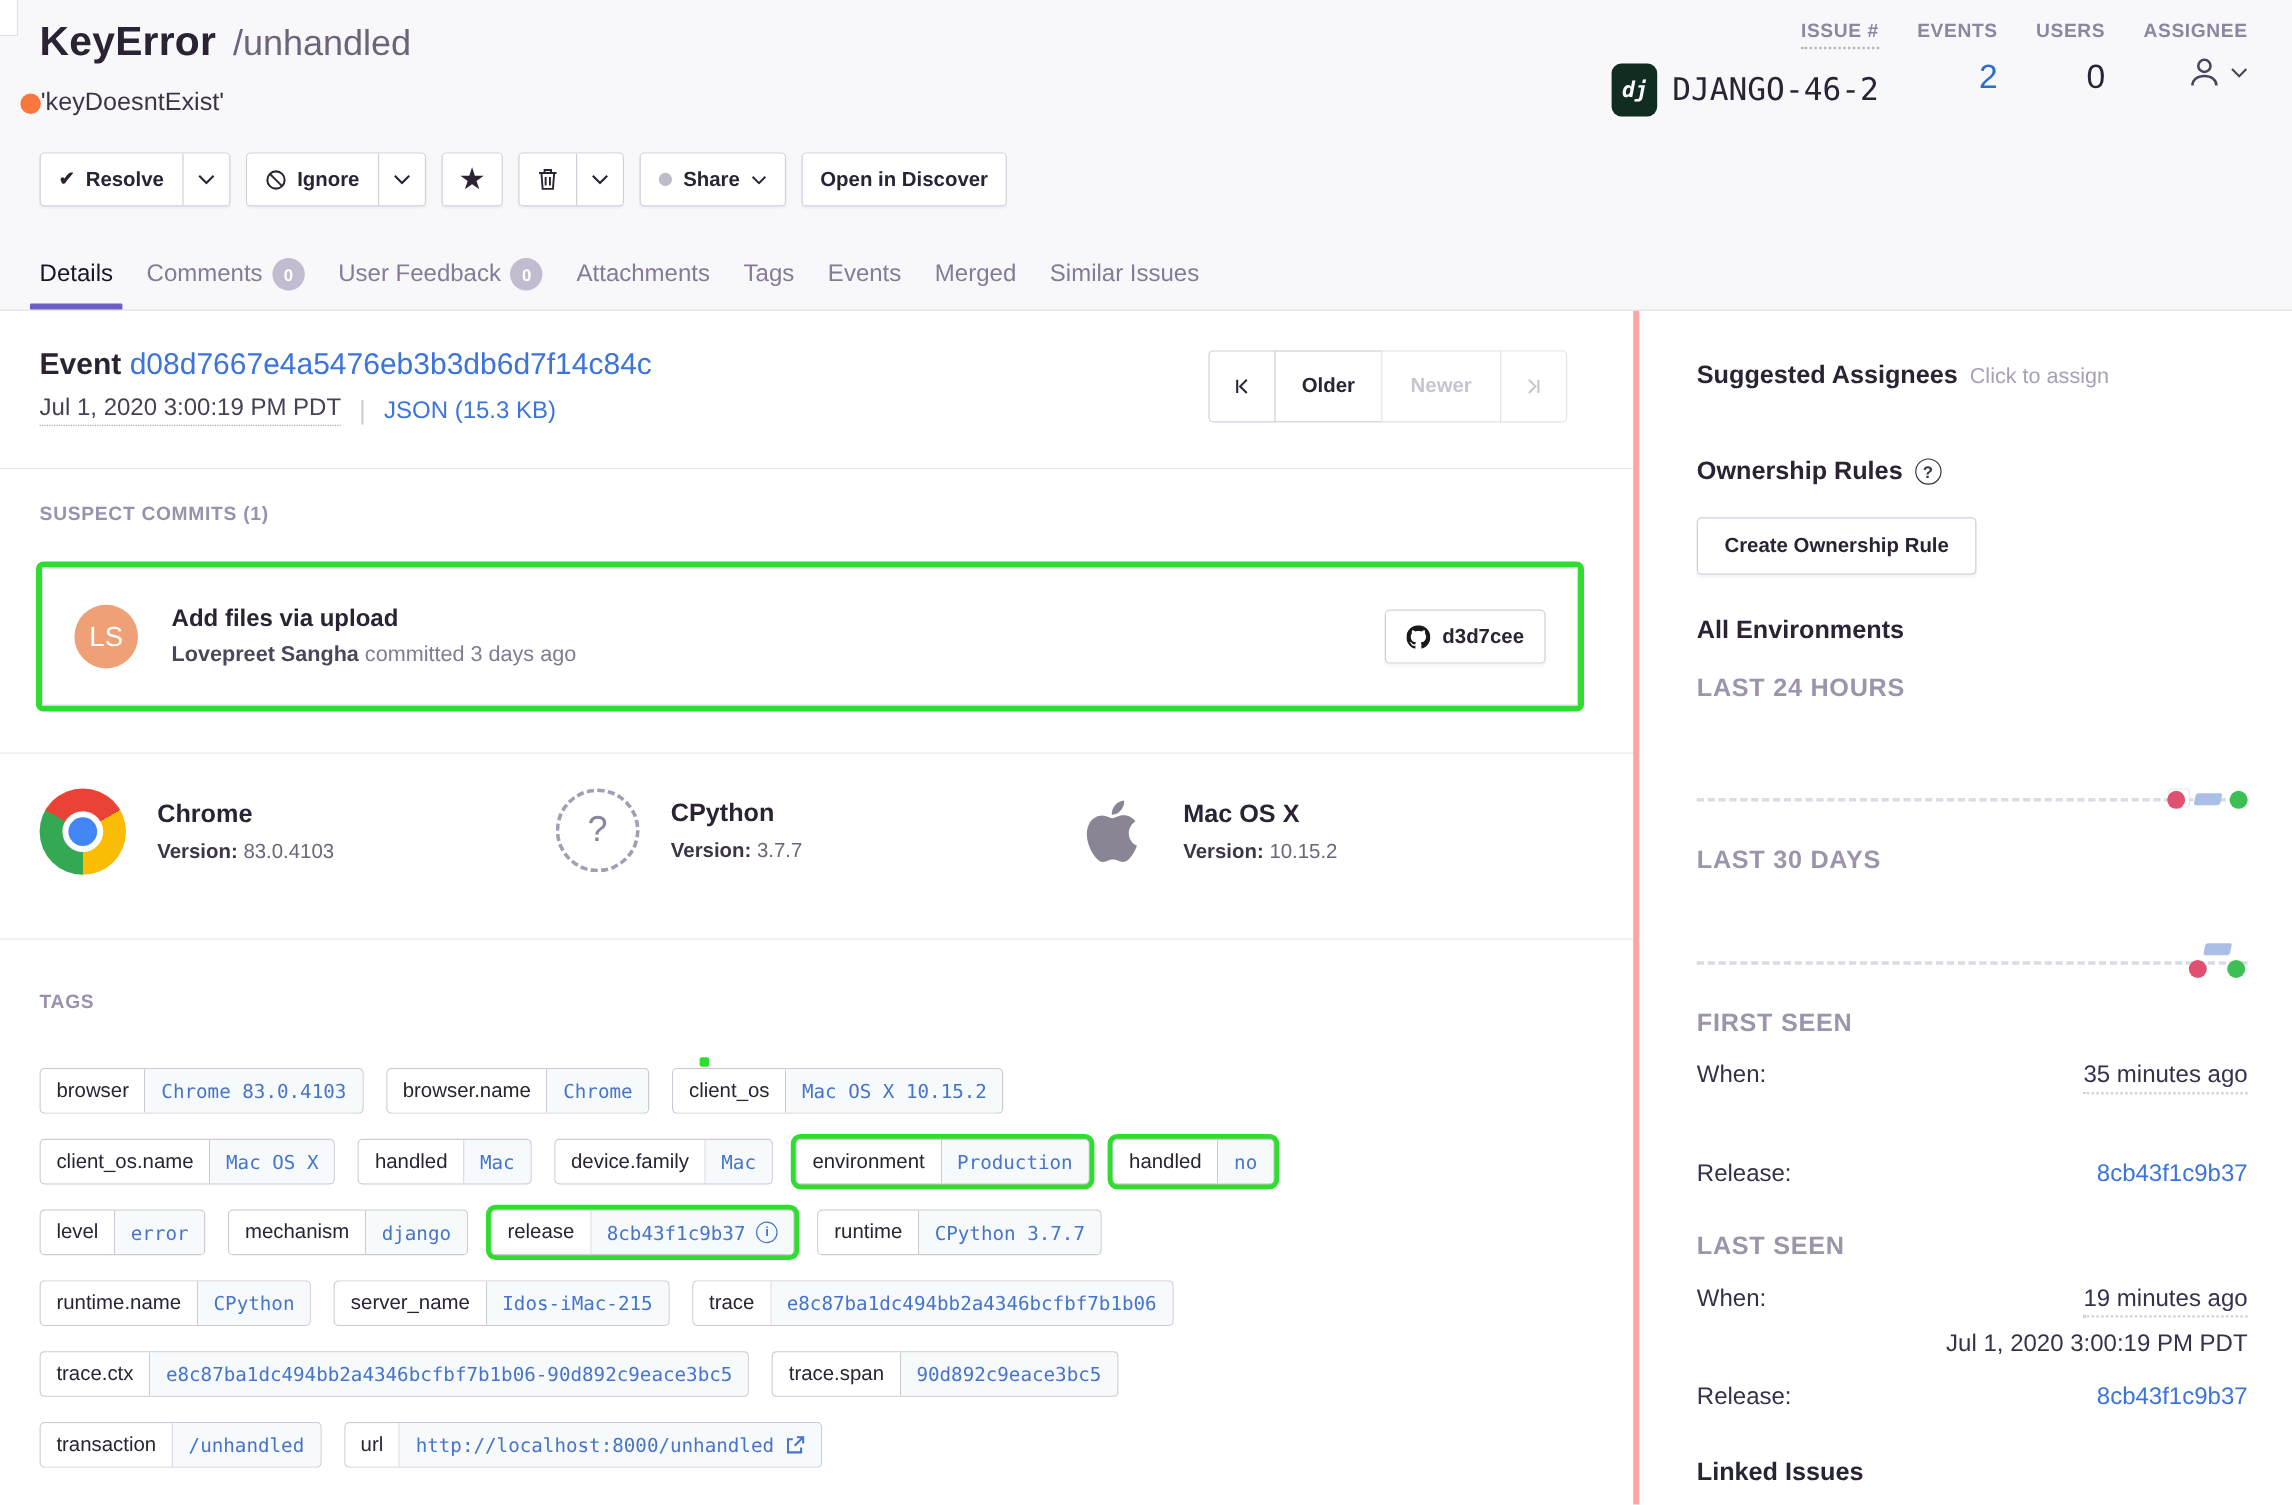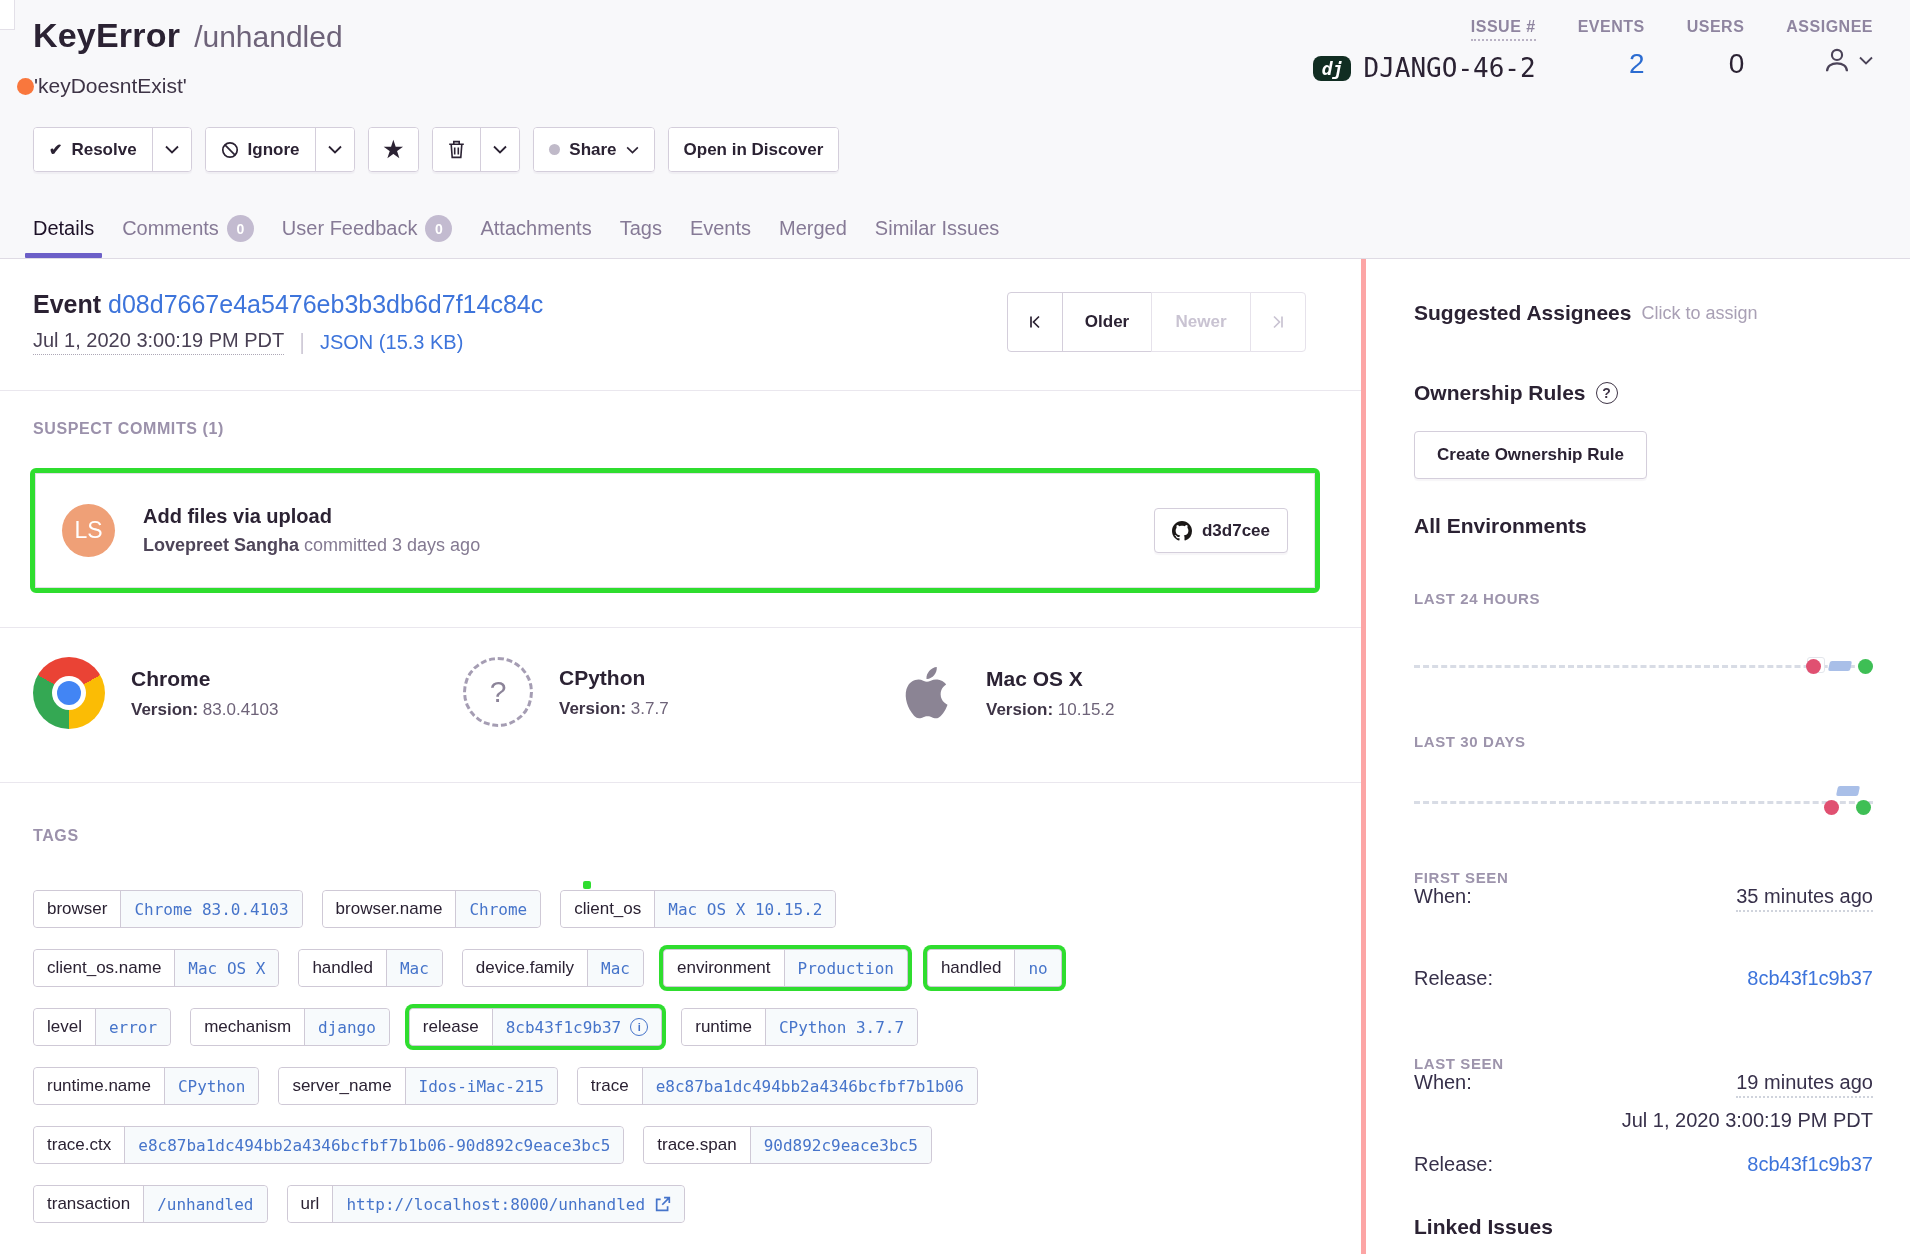--- a/index.html
+++ b/index.html
@@ -10,27 +10,27 @@
   .header { position:absolute; left:0; top:0; width:1910px; height:259px; background:#F8F8FA; border-bottom:1px solid #DFDBE4; }
   .corner-frag { position:absolute; left:0; top:0; width:15px; height:30px; background:#fff; border:1px solid #E3E0E8; border-left:none; border-top:none; }
   .title-row { position:absolute; left:33px; top:16px; display:flex; align-items:baseline; gap:14px; }
   .issue-title { font-size:34px; font-weight:bold; color:#2B2233; letter-spacing:0.2px; }
   .issue-culprit { font-size:30px; color:#6E6379; }
   .subtitle-row { position:absolute; left:17px; top:74px; display:flex; align-items:center; }
   .level-dot { width:17px; height:17px; border-radius:50%; background:#F9773D; }
   .issue-subtitle { font-size:21px; color:#3E3446; }
 
   
-  .stats { position:absolute; top:18px; right:37px; display:flex; gap:42px; }
+  .stats { position:absolute; top:18px; right:37px; display:flex; gap:32px; }
   .stat-col { display:flex; flex-direction:column; align-items:flex-end; }
   .stat-label { font-size:16px; font-weight:bold; color:#8F85A0; letter-spacing:0.5px; }
   .stat-label.dotted { border-bottom:2px dotted #B9B2C4; padding-bottom:3px; }
   .stat-value { margin-top:12px; font-size:28px; color:#2B2233; display:flex; align-items:center; gap:12px; }
   .stat-value.blue { color:#2C6CD1; }
-  .dj-badge { width:38px; height:25px; border-radius:8px; background:#112D22; color:#fff; display:flex; align-items:center; justify-content:center; font-size:18px; font-weight:bold; font-style:italic; font-family:"DejaVu Sans Mono", monospace; }
+  .dj-badge { width:38px; height:44px; border-radius:8px; background:#112D22; color:#fff; display:flex; align-items:center; justify-content:center; font-size:18px; font-weight:bold; font-style:italic; font-family:"DejaVu Sans Mono", monospace; }
   .issue-id { font-family:"DejaVu Sans Mono", monospace; font-size:26px; color:#2B2233; }
   .assignee-val { margin-top:8px; display:flex; align-items:center; gap:6px; color:#4B4358; }
 
   
   .actions { position:absolute; left:33px; top:127px; display:flex; gap:13px; }
   .btn-group { display:flex; background:#fff; border:1px solid #D4CEDB; border-radius:4px; box-shadow:0 2px 1px rgba(45,0,85,0.04); overflow:hidden; }
   .btn-seg { display:flex; align-items:center; gap:9px; padding:0 15px; height:43px; font-size:17px; font-weight:bold; color:#2B2233; background:#fff; cursor:pointer; }
   .btn-seg + .btn-seg { border-left:1px solid #D4CEDB; }
   .btn-seg.caret { padding:0 12px; }
   .check-glyph { font-size:16px; line-height:1; }
@@ -92,21 +92,21 @@
   .pill .v { display:flex; align-items:center; gap:9px; padding:0 13px; font-family:"DejaVu Sans Mono", monospace; font-size:16px; color:#4674CA; background:#F7FAFC; border-left:1px solid #CFC9D6; border-radius:0 4px 4px 0; }
   .pill.hl { box-shadow:0 0 0 4px #2FDD2F; }
   .gdot { position:absolute; top:-10px; left:22px; width:8px; height:8px; border-radius:2px; background:#2FDD2F; }
   .info-ic { width:18px; height:18px; border:1.5px solid #4674CA; border-radius:50%; display:flex; align-items:center; justify-content:center; font-size:11px; font-weight:bold; font-family:"Liberation Sans",sans-serif; flex:none; }
 
   
   .sidebar { position:absolute; left:1361px; top:259px; right:0; bottom:0; border-left:5px solid #fca5a5; background:#fff; }
   .sb { position:absolute; left:48px; width:459px; }
   .sb-h { font-size:21px; font-weight:bold; color:#2B2233; display:flex; align-items:center; gap:10px; }
   .sb-hint { font-size:18px; font-weight:normal; color:#A9A0B5; }
-  .sb-label { font-size:15px; font-weight:bold; color:#9D94AC; letter-spacing:0.6px;margin-top:28px; }
+  .sb-label { font-size:21px; font-weight:bold; color:#9D94AC; letter-spacing:0.6px; }
   .sb-btn { display:inline-block; padding:13px 22px; background:#fff; border:1px solid #D4CEDB; border-radius:4px; box-shadow:0 2px 1px rgba(45,0,85,0.04); font-size:17px; font-weight:bold; color:#2B2233; cursor:pointer; }
   .help-ic { width:22px; height:22px; border:1.5px solid #3E3446; border-radius:50%; display:flex; align-items:center; justify-content:center; font-size:14px; font-weight:bold; color:#3E3446; }
   .spark { position:absolute; left:48px; width:459px; height:4px; border-top:3px dashed #D8DCE5; }
   .mk { position:absolute; border-radius:50%; width:15px; height:15px; top:-9px; }
   .mk.red { background:#E05071; }
   .mk.green { background:#3EBF55; }
   .mk-bar { position:absolute; width:22px; height:10px; border-radius:2px; background:#A9BFE8; transform:skewX(-12deg); top:-7px; }
   .mk-white { position:absolute; width:18px; height:16px; background:#fff; border:1px solid #E3E6EC; border-radius:3px; top:-11px; }
   .sb-row { display:flex; justify-content:space-between; align-items:baseline; font-size:20px; color:#37304A; }
   .sb-rel { border-bottom:2px dotted #CFD3DC; padding-bottom:2px; color:#37304A; }

